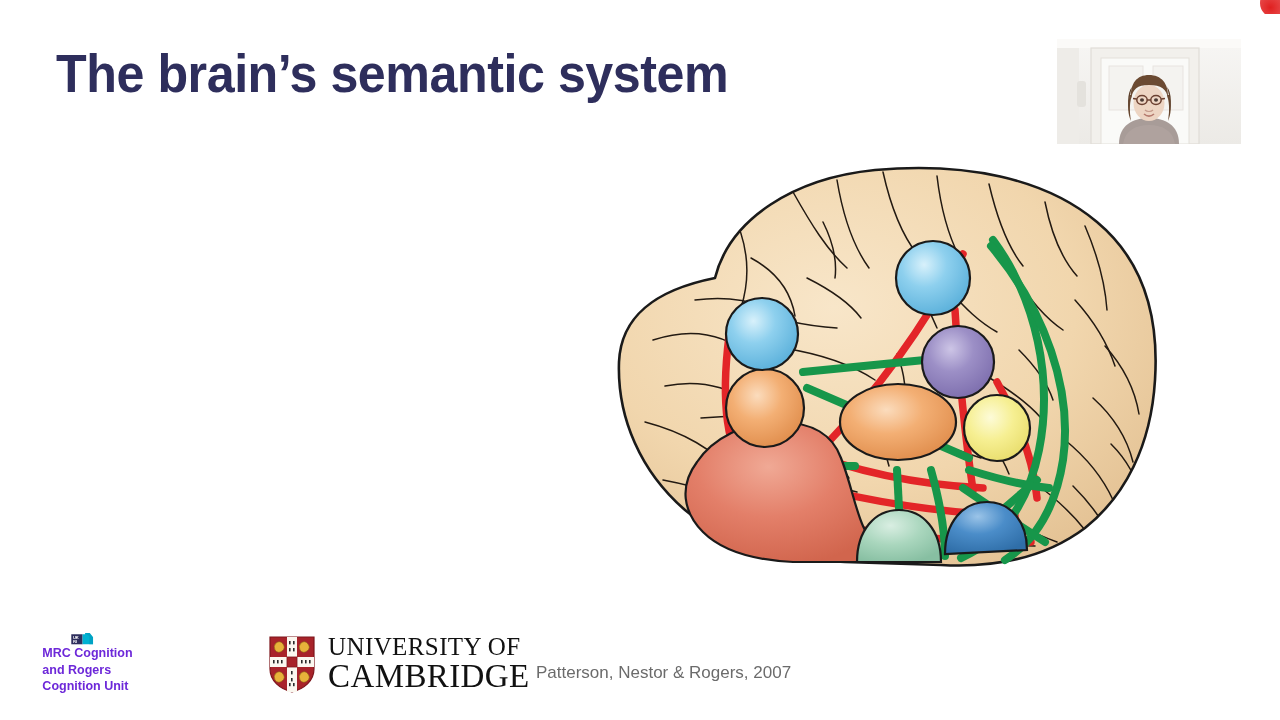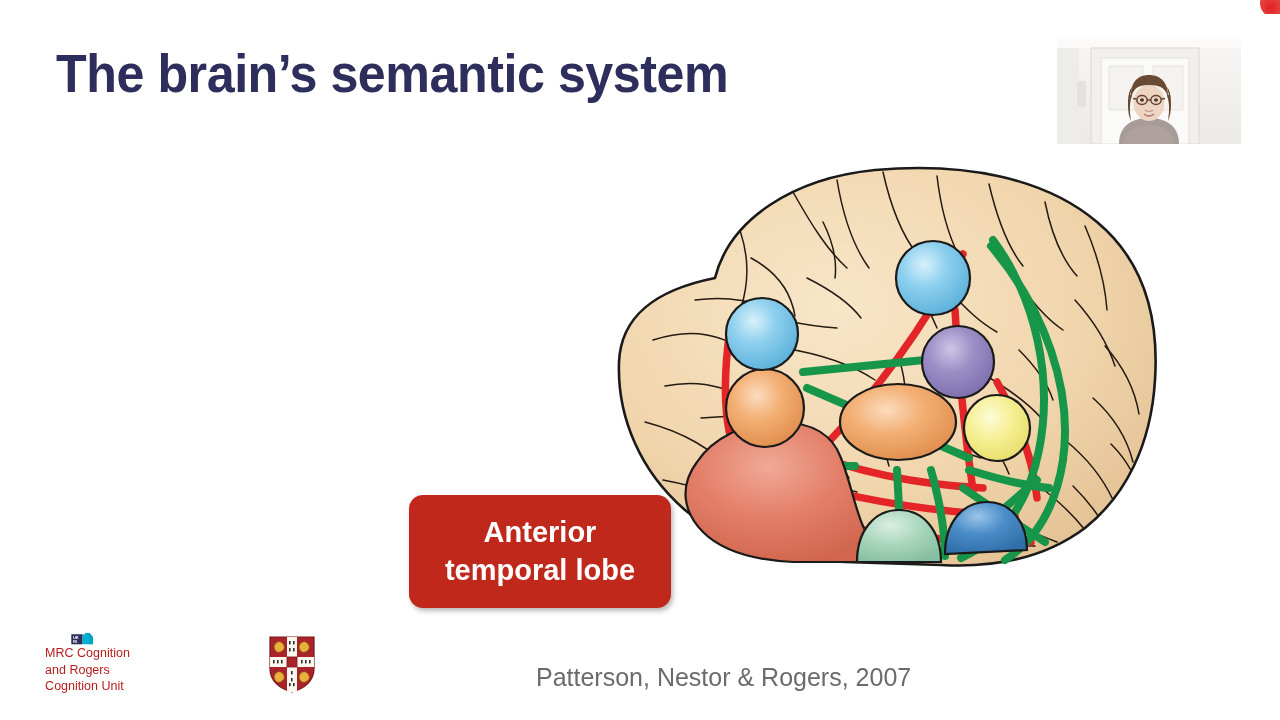--- a/index.html
+++ b/index.html
@@ -69,41 +69,41 @@
     line-height: 1.28;
     text-align: center;
     white-space: nowrap;
   }
 
   
   #citation {
     position: absolute;
     left: 536px;
     top: 663px;
-    font-size: 25px;
+    font-size: 17px;
     color: #6b6b6b;
     white-space: nowrap;
   }
 
   
   #logo-ukri-mrc {
     position: absolute;
     left: 27px;
     top: 633px;
     height: 62px;
     display: flex;
     align-items: center;
     flex-direction: column;
   }
   #logo-ukri-mrc .ukri-mark { width: 112px; height: 58px; display:block; }
   #logo-ukri-mrc .mrc-text {
     margin-left: 9px;
     font-size: 12.5px;
-    font-weight: normal;
-    color: #b91c1c;
+    font-weight: bold;
+    color: #6d28d9;
     line-height: 1.33;
     white-space: nowrap;
   }
 
   
   #logo-cambridge {
     position: absolute;
     left: 268px;
     top: 634px;
     height: 60px;
@@ -317,24 +317,20 @@
       <g>
         <circle cx="413" cy="212" r="36" fill="url(#gPurple)" stroke="#1a1a1a" stroke-width="2.2"></circle>
       </g>
 
       <g>
         <circle cx="452" cy="278" r="33" fill="url(#gYellow)" stroke="#1a1a1a" stroke-width="2.2"></circle>
       </g>
     </svg>
   </div>
 
-  <div id="callout-atl">
-    <div class="cl-line">Anterior</div>
-    <div class="cl-line">temporal lobe</div>
-  </div>
 
   <div id="citation">Patterson, Nestor &amp; Rogers, 2007</div>
 
   <div id="logo-ukri-mrc">
     <svg class="ukri-mark" viewBox="0 0 112 58" xmlns="http://www.w3.org/2000/svg">
       <rect x="0" y="6" width="54" height="48" fill="#2e2e5c"></rect>
       <path d="M 54 6 L 54 54 L 104 54 L 104 20 L 88 0 L 66 0 L 66 6 Z" fill="#00b1d2"></path>
       <path d="M 66 0 L 88 0 L 104 20 L 104 54 L 86 54 L 86 16 Z" fill="#0097b8" opacity="0.55"></path>
       <g fill="#ffffff" font-family="'Liberation Sans', sans-serif" font-weight="bold">
         <text x="8" y="29" font-size="20" letter-spacing="-1">UK</text>
@@ -371,20 +367,24 @@
           <rect x="25" y="48" width="1.6" height="3.2"></rect>
         <rect x="5" y="25" width="1.6" height="3.4"></rect>
           <rect x="9" y="25" width="1.6" height="3.4"></rect>
         <rect x="13" y="25" width="1.6" height="3.4"></rect>
         <rect x="33" y="25" width="1.6" height="3.4"></rect>
           <rect x="37" y="25" width="1.6" height="3.4"></rect>
         <rect x="41" y="25" width="1.6" height="3.4"></rect>
       </g>
       <rect x="19" y="22" width="10" height="10" fill="#a8232a" stroke="#7d161c" stroke-width="0.8"></rect>
     </svg>
+    <div class="cam-text">
+      <div class="cam-line1">UNIVERSITY OF</div>
+      <div class="cam-line2">CAMBRIDGE</div>
+    </div>
   </div>
 
   <div id="webcam-overlay">
     <svg viewBox="0 0 184 105" xmlns="http://www.w3.org/2000/svg">
       <defs>
         <linearGradient id="wallG" x1="0" y1="0" x2="0" y2="1">
           <stop offset="0%" stop-color="#f7f6f4"></stop>
           <stop offset="100%" stop-color="#eceae6"></stop>
         </linearGradient>
       </defs>

